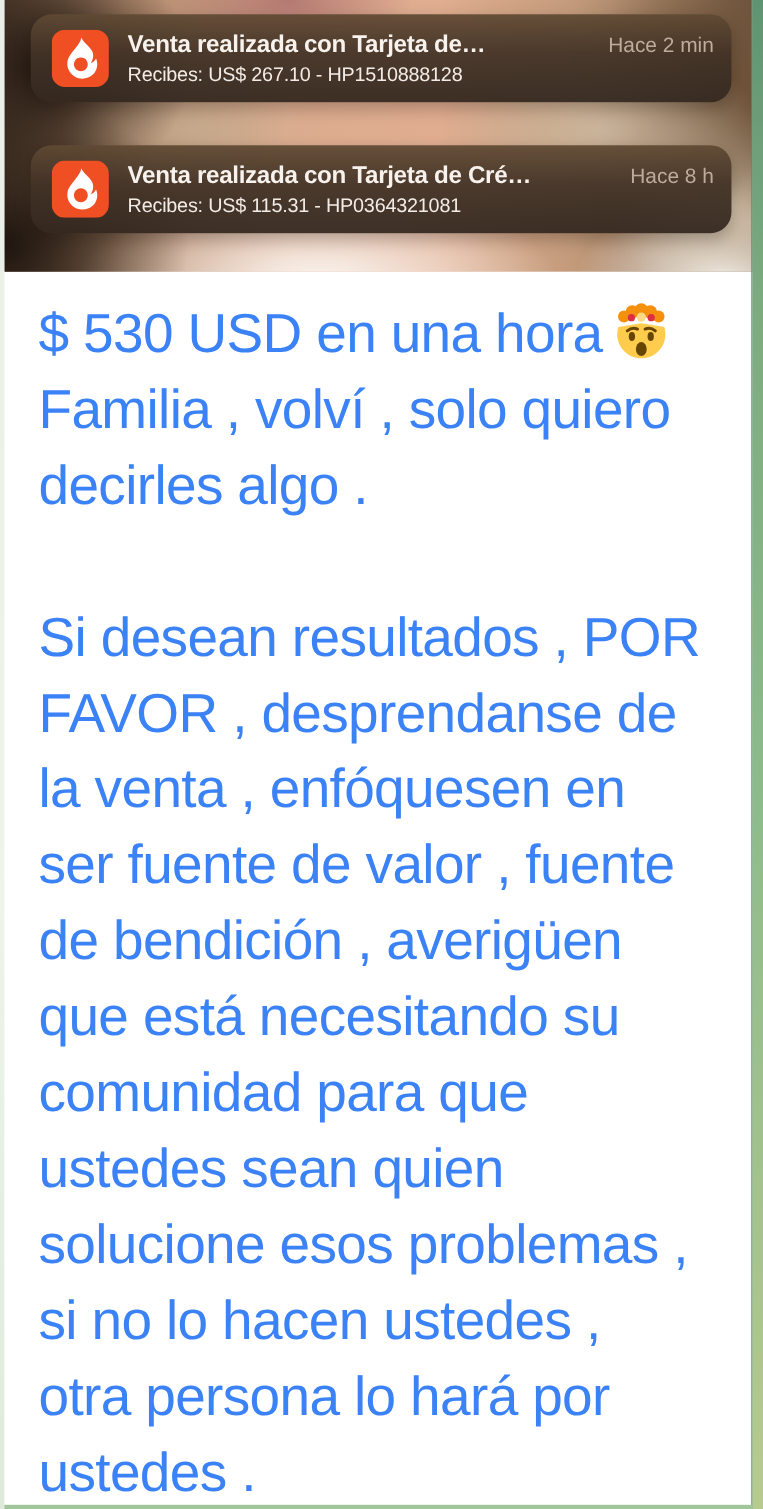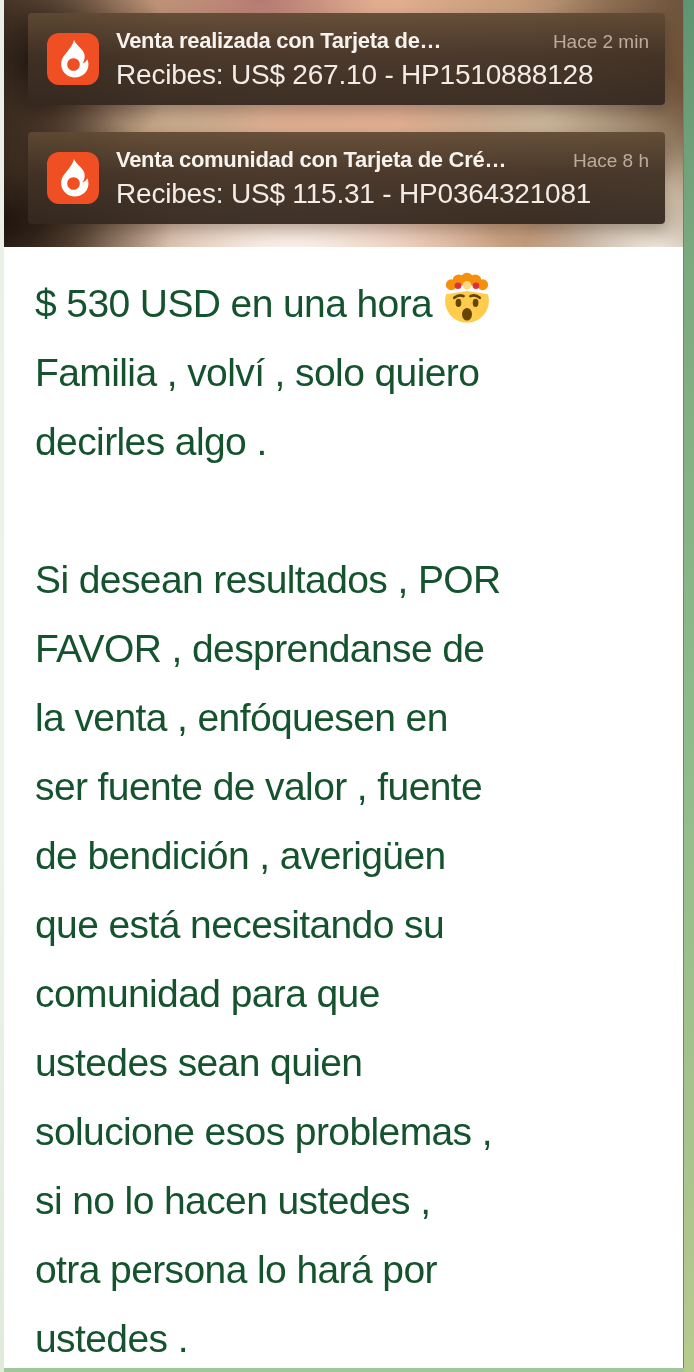--- a/index.html
+++ b/index.html
@@ -23,41 +23,41 @@
       radial-gradient(200px 120px at 80% 48%, rgba(207,192,168,0.75), rgba(207,192,168,0) 72%),
       radial-gradient(190px 170px at 99% 30%, rgba(110,82,55,0.85), rgba(110,82,55,0) 75%),
       radial-gradient(150px 120px at 97% 75%, rgba(222,206,182,0.9), rgba(222,206,182,0) 75%),
       radial-gradient(280px 110px at 42% 104%, rgba(252,250,247,0.97), rgba(252,250,247,0) 78%),
       radial-gradient(170px 90px at 96% 102%, rgba(250,248,244,0.97), rgba(250,248,244,0) 78%),
       linear-gradient(90deg,#5d4734 0%,#b08a6d 16%,#dcab8e 38%,#e0ad90 58%,#c39b7b 76%,#8d6f55 92%,#6d553f 100%);
   }
 
   
   .notif {
-    position:absolute; left:24px; width:637px; height:92px;
-    border-radius:4px;
+    position:absolute; left:24px; width:637px; height:80px;
+    border-radius:19px;
     background:linear-gradient(180deg, rgba(95,73,51,0.93) 0%, rgba(66,50,38,0.94) 45%, rgba(52,40,31,0.95) 100%);
     display:flex; align-items:center; padding:0 16px 0 19px; box-sizing:border-box;
     box-shadow:0 6px 14px rgba(20,12,8,0.25);
     justify-content:center;
   }
   .notif.first  { top:13px; }
   .notif.second { top:132px; }
   .app-icon { flex:0 0 52px; width:52px; height:52px; margin-right:17px; }
   .app-icon svg { display:block; }
   .notif-text { flex:1; min-width:0; color:#f7f2ed; }
   .notif-toprow { display:flex; align-items:baseline; }
   .notif-title { font-weight:bold; font-size:22px; letter-spacing:-0.3px; white-space:nowrap; overflow:hidden; }
   .notif-time  { margin-left:auto; padding-left:10px; font-size:19px; color:#bdab9c; white-space:nowrap; }
-  .notif-body  { font-size:28px; margin-top:5px; letter-spacing:-0.2px; white-space:nowrap; color:#f3ece6; }
+  .notif-body  { font-size:18px; margin-top:5px; letter-spacing:-0.2px; white-space:nowrap; color:#f3ece6; }
 
   
   .message {
     position:absolute; top:269px; left:35px; width:648px;
-    font-size:39px; line-height:69px; color:#14532d;
+    font-size:50px; line-height:69px; color:#3b82f6;
     letter-spacing:-0.6px; white-space:pre; z-index:2;
   }
   .emoji { display:inline-block; width:54px; height:54px; vertical-align:-9px; margin-left:8px; }
 </style>
 </head>
 <body>
 
 <div class="canvas">
 
   <div class="photo">
@@ -98,21 +98,21 @@
             C 42.5 31, 41.5 37, 37.5 40.8
             C 33.8 44.3, 28.2 45.4, 23.4 43.8
             C 17.3 41.7, 13.4 35.6, 14.3 29.2
             C 15 24.3, 18.6 21, 21.3 17.2
             C 23.5 14.2, 26.3 11, 27 7 Z
             M 26.5 25.2 a 6.3 6.3 0 1 0 0.02 0 Z"></path>
         </svg>
       </div>
       <div class="notif-text">
         <div class="notif-toprow">
-          <span class="notif-title">Venta comunidad con Tarjeta de Cré…</span>
+          <span class="notif-title">Venta realizada con Tarjeta de Cré…</span>
           <span class="notif-time">Hace 8 h</span>
         </div>
         <div class="notif-body">Recibes: US$ 115.31 - HP0364321081</div>
       </div>
     </div>
 
   </div>
 
   <div class="message"><span>$ 530 USD en una hora</span><svg class="emoji" viewBox="0 0 36 36">
       <path fill="#FFCC4D" d="M32.6 19.2c0 8.1-6.5 14.6-14.6 14.6S3.4 27.3 3.4 19.2c0-1.5.2-2.9.7-4.3L18 12.6l13.9 2.3c.5 1.4.7 2.8.7 4.3z"></path>

